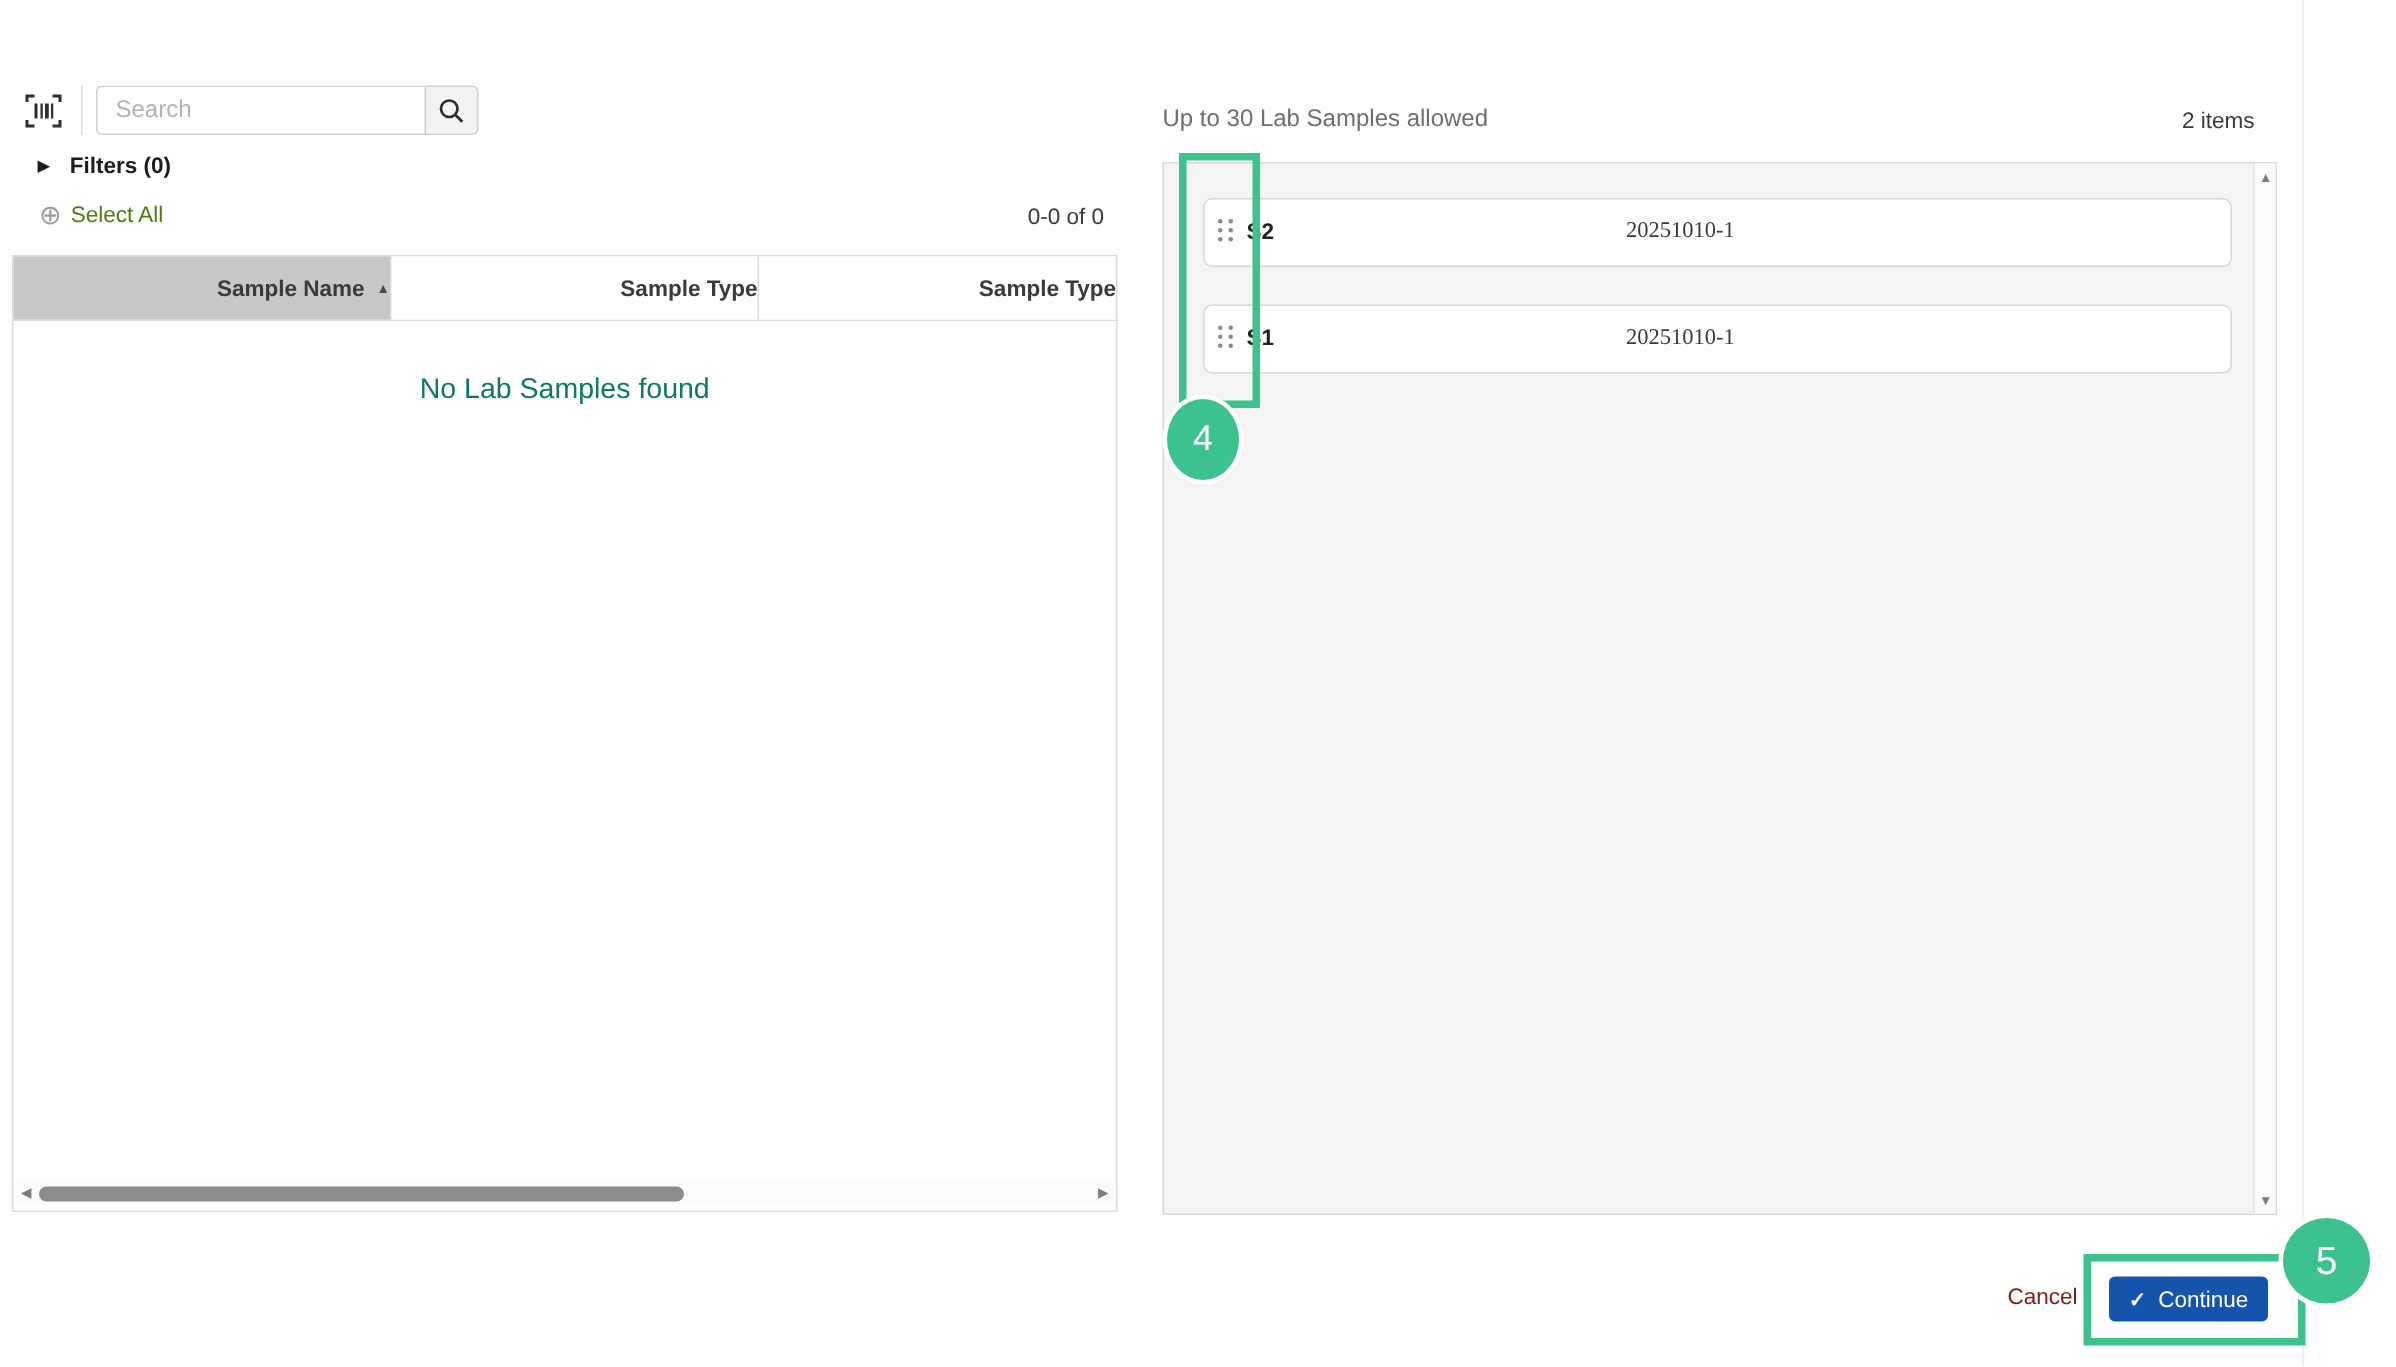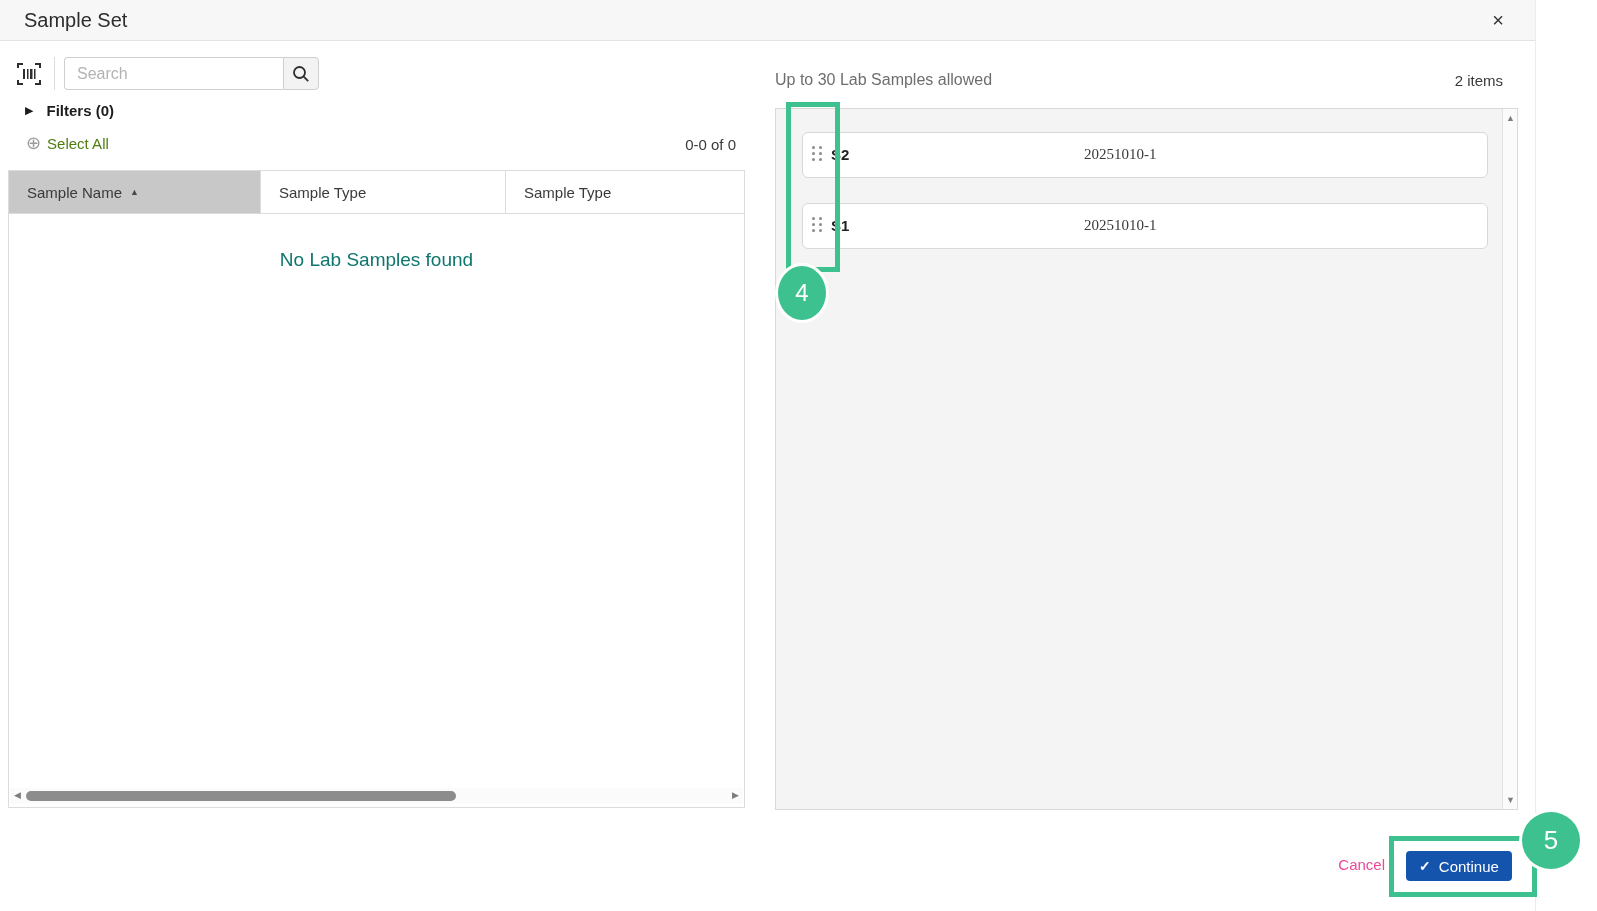--- a/index.html
+++ b/index.html
@@ -24,21 +24,21 @@
   .filters-label { font-size:15px; font-weight:bold; color:#1c1c1c; }
 
   .select-all-row { position:absolute; left:26px; top:133px; height:20px; display:flex; align-items:center; cursor:pointer; }
   .plus-circle { font-size:18px; color:#9c9c9c; margin-right:6px; line-height:20px; }
   .select-all-label { font-size:15px; color:#4d7c0f; }
 
   .range-label { position:absolute; left:600px; top:136px; width:136px; text-align:right; font-size:15px; color:#3a3a3a; }
 
   .table { position:absolute; left:8px; top:170px; width:737px; height:638px; border:1px solid #dcdcdc; background:#fff; }
   .table-head { display:flex; height:43px; border-bottom:1px solid #dcdcdc; }
-  .th { display:flex; align-items:center; padding-left:18px; font-size:15px; font-weight:normal; color:#3a3a3a; border-right:1px solid #dcdcdc; cursor:pointer; }
+  .th { display:flex; align-items:center; padding-left:18px; font-size:15px; font-weight:bold; color:#3a3a3a; border-right:1px solid #dcdcdc; cursor:pointer;justify-content:flex-end; }
   .th.c1 { width:252px; background:#c8c8c8; }
   .th.c2 { width:245px; background:#fff; }
   .th.c3 { width:238px; background:#fff; border-right:none; }
   .sort-icon { font-size:9px; color:#4a4a4a; margin-left:8px; }
   .empty-msg { position:absolute; left:0; top:78px; width:100%; text-align:center; font-size:19px; color:#0f766e; }
 
   .h-scroll { position:absolute; left:1px; bottom:3px; width:733px; height:16px; background:#fbfbfb; }
   .h-scroll .arrow { position:absolute; top:2px; font-size:9px; color:#7d7d7d; cursor:pointer; }
   .h-scroll .left { left:4px; }
   .h-scroll .right { right:4px; }
@@ -56,45 +56,41 @@
 
   .card { position:absolute; width:686px; height:46px; background:#fff; border:1px solid #d8d8d8; border-radius:6px; }
   .card.s2 { left:802px; top:132px;padding-left:27px; }
   .card.s1 { left:802px; top:203px; }
   .grip { position:absolute; left:9px; top:13px; display:grid; grid-template-columns:3px 3px; grid-auto-rows:3px; gap:3px 4px; cursor:grab; }
   .grip i { width:3px; height:3px; border-radius:50%; background:#8a8a8a; }
   .card .name { position:absolute; left:28px; top:13px; font-size:15px; font-weight:bold; color:#222; }
   .card .setval { position:absolute; left:281px; top:13px; font-size:15px; color:#3a3a3a;font-family:Liberation Serif, serif; }
 
   
-  .cancel-btn { position:absolute; left:1295px; top:856px; width:90px; text-align:right; background:transparent; border:none; font-size:15px; color:#ec4899; cursor:pointer; font-family:"Liberation Sans",sans-serif; }
+  .cancel-btn { position:absolute; left:1295px; top:856px; width:90px; text-align:right; background:transparent; border:none; font-size:15px; color:#7f1d1d; cursor:pointer; font-family:"Liberation Sans",sans-serif; }
   .continue-btn { position:absolute; left:1406px; top:851px; width:106px; height:30px; background:#1554ad; color:#fff; border:none; border-radius:4px; font-size:15px; cursor:pointer; font-family:"Liberation Sans",sans-serif; display:flex; align-items:center; justify-content:center; gap:8px; }
   .continue-btn .chk { font-size:14px; font-weight:bold; }
 
   
   .anno-rect { position:absolute; border:5px solid #3dc28f; background:transparent; pointer-events:none; }
   .rect4 { left:786px; top:102px; width:54px; height:170px; }
   .rect5 { left:1389px; top:836px; width:148px; height:61px; }
   .anno-circle { position:absolute; background:#3dc28f; border:3px solid #fff; border-radius:50%; color:#fff; display:flex; align-items:center; justify-content:center; pointer-events:none; }
   .circ4 { left:775px; top:263px; width:54px; height:60px; font-size:24px; }
   .circ5 { left:1519px; top:809px; width:64px; height:63px; font-size:26px; }
 
   svg { display:block; }
 </style>
 </head>
 <body>
 
 <div id="stage">
 
   <div class="dialog">
 
-    <div class="dialog-header">
-      <div class="dialog-title">Sample Set</div>
-      <button class="close-btn"><span>×</span></button>
-    </div>
 
     <button class="barcode-btn">
       <span>
         <svg width="30" height="30" viewBox="0 0 30 30">
           <g stroke="#2e2e2e" stroke-width="2" fill="none">
             <path d="M4 9 V5 H9"></path>
               <path d="M21 5 H26 V9"></path>
               <path d="M26 21 V25 H21"></path>
               <path d="M9 25 H4 V21"></path>
           </g>

